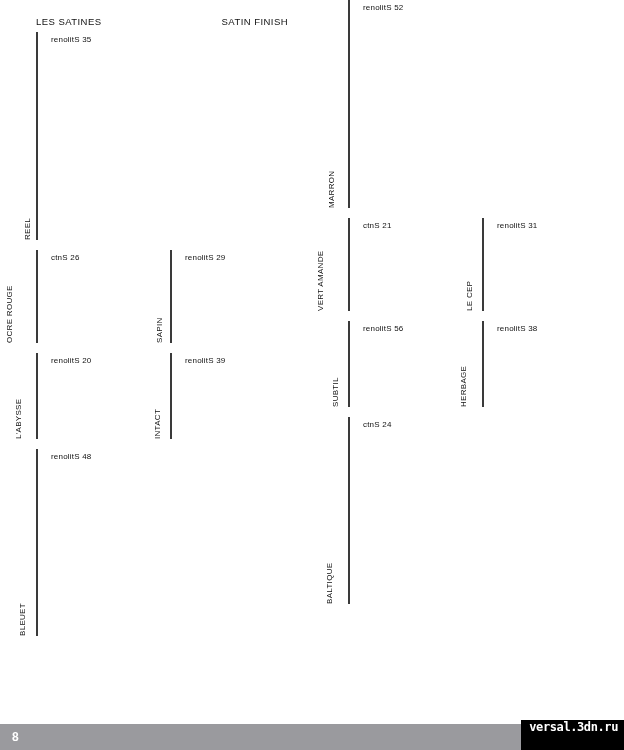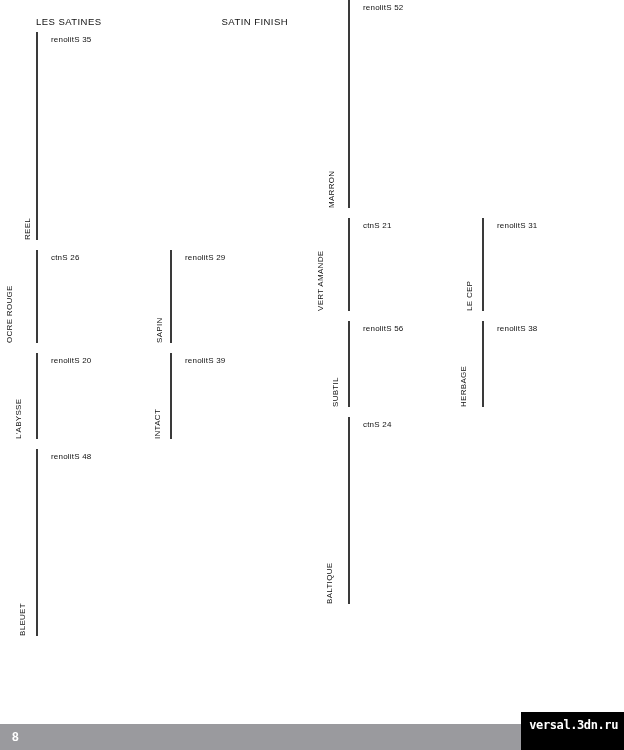--- a/index.html
+++ b/index.html
@@ -143,23 +143,23 @@
     font-size: 12px;
     margin-left: 12px;
     letter-spacing: 0.5px;
   }
   .watermark {
     position: absolute;
     right: 0;
     bottom: 0;
     height: 26px;
     display: flex;
-    align-items: center;
+    align-items: flex-start;
     background: #000000;
-    padding: 0 6px 12px 8px;
+    padding: 0 6px 4px 8px;
   }
   .watermark span {
     color: #ffffff;
     font-family: "DejaVu Sans Mono", monospace;
     font-weight: bold;
     font-size: 12px;
     letter-spacing: -0.4px;
   }
 </style>
 </head>

